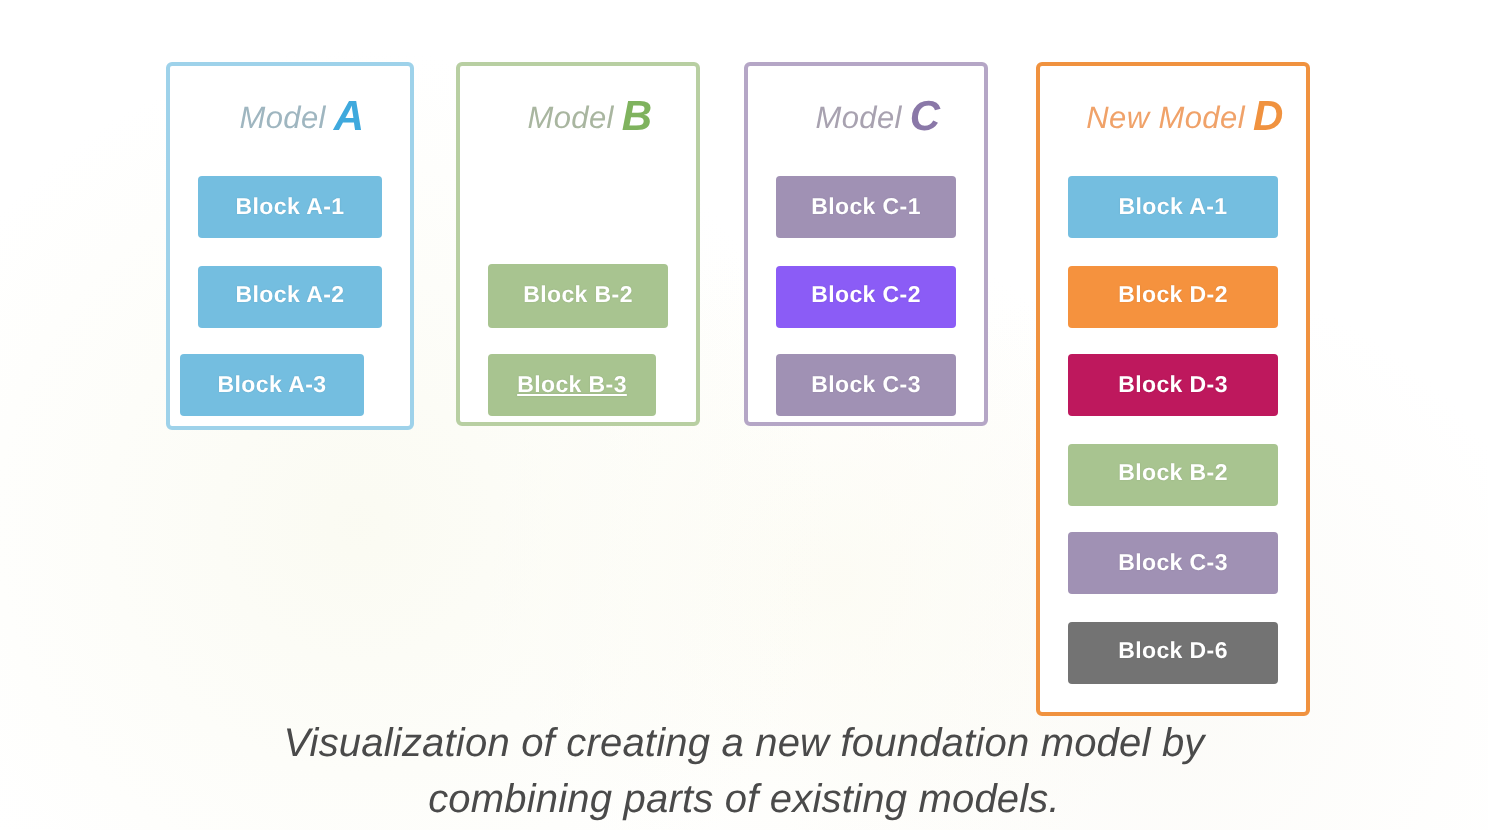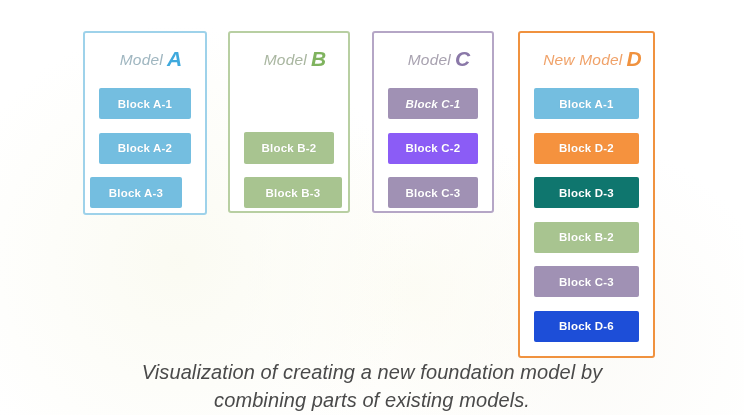--- a/index.html
+++ b/index.html
@@ -109,35 +109,35 @@
     <div class="panel" style="left: 83px; top: 31px; width: 124px; height: 184px; border-color: rgb(158, 210, 234);">
       <div class="panel-title" style="top: 14px;"><span class="word" style="color: rgb(159, 182, 192);">Model</span><span class="letter" style="color: rgb(63, 169, 221);">A</span></div>
       <div class="block" style="background: rgb(116, 190, 224); left: 14px; width: 92px; height: 31px; top: 55px;">Block A-1</div>
       <div class="block" style="background: rgb(116, 190, 224); left: 14px; width: 92px; height: 31px; top: 99.5px;">Block A-2</div>
       <div class="block" style="background: rgb(116, 190, 224); left: 5px; width: 92px; height: 31px; top: 144px;">Block A-3</div>
     </div>
     <div class="panel" style="left: 228px; top: 31px; width: 122px; height: 182px; border-color: rgb(184, 207, 162);">
       <div class="panel-title" style="top: 14px;"><span class="word" style="color: rgb(169, 182, 160);">Model</span><span class="letter" style="color: rgb(127, 179, 94);">B</span></div>
       <div class="block" style="background: rgb(168, 196, 144); left: 14px; width: 90px; height: 31px; top: 55px; margin-top: 44px;">Block B-1</div>
       <div class="block" style="background: rgb(168, 196, 144); left: 14px; width: 90px; height: 31px; top: 99.5px;">Block B-2</div>
-      <div class="block" style="background: rgb(168, 196, 144); left: 14px; width: 98px; height: 31px; top: 144px;">Block B-3</div>
+      <div class="block" style="background: rgb(168, 196, 144); left: 14px; width: 84px; height: 31px; top: 144px; text-decoration: underline;">Block B-3</div>
     </div>
     <div class="panel" style="left: 372px; top: 31px; width: 122px; height: 182px; border-color: rgb(181, 166, 198);">
       <div class="panel-title" style="top: 14px;"><span class="word" style="color: rgb(168, 162, 176);">Model</span><span class="letter" style="color: rgb(138, 120, 168);">C</span></div>
-      <div class="block" style="background: rgb(160, 145, 180); left: 14px; width: 90px; height: 31px; top: 55px; font-style: italic;">Block C-1</div>
+      <div class="block" style="background: rgb(160, 145, 180); left: 14px; width: 90px; height: 31px; top: 55px;">Block C-1</div>
       <div class="block" style="background: #8b5cf6; left: 14px; width: 90px; height: 31px; top: 99.5px;">Block C-2</div>
       <div class="block" style="background: rgb(160, 145, 180); left: 14px; width: 90px; height: 31px; top: 144px;">Block C-3</div>
     </div>
     <div class="panel" style="left: 518px; top: 31px; width: 137px; height: 327px; border-color: rgb(240, 146, 63);">
       <div class="panel-title" style="top: 14px;"><span class="word" style="color: rgb(240, 162, 105);">New Model</span><span class="letter" style="color: rgb(240, 146, 63);">D</span></div>
       <div class="block" style="background: rgb(116, 190, 224); left: 14px; width: 105px; height: 31px; top: 55px;">Block A-1</div>
       <div class="block" style="background: rgb(245, 146, 62); left: 14px; width: 105px; height: 31px; top: 99.5px;">Block D-2</div>
-      <div class="block" style="background: #0f766e; left: 14px; width: 105px; height: 31px; top: 144px;">Block D-3</div>
+      <div class="block" style="background: #be185d; left: 14px; width: 105px; height: 31px; top: 144px;">Block D-3</div>
       <div class="block" style="background: rgb(168, 196, 144); left: 14px; width: 105px; height: 31px; top: 188.5px;">Block B-2</div>
       <div class="block" style="background: rgb(160, 145, 180); left: 14px; width: 105px; height: 31px; top: 233px;">Block C-3</div>
-      <div class="block" style="background: #1d4ed8; left: 14px; width: 105px; height: 31px; top: 277.5px;">Block D-6</div>
+      <div class="block" style="background: #737373; left: 14px; width: 105px; height: 31px; top: 277.5px;">Block D-6</div>
     </div>
   </div>
 
 <div id="caption">
   <span class="line">Visualization of creating a new foundation model by</span>
   <span class="line">combining parts of existing models.</span>
 </div>
 
 </body></html>

